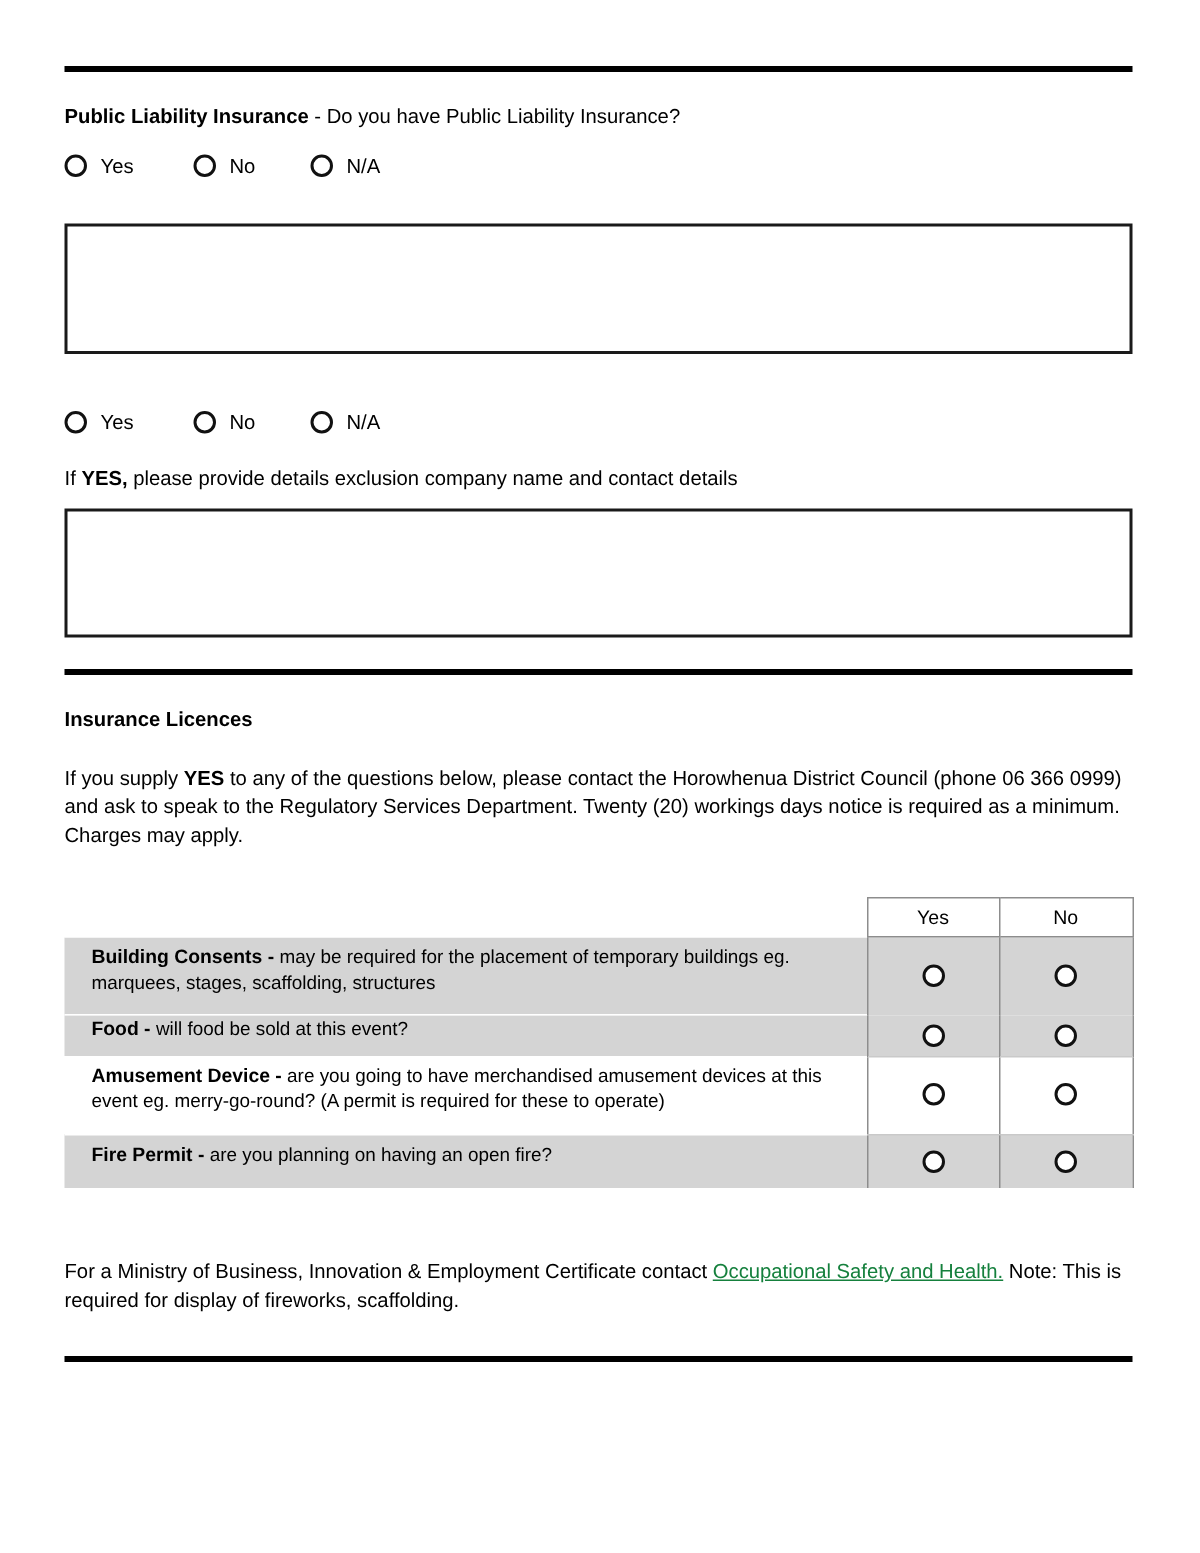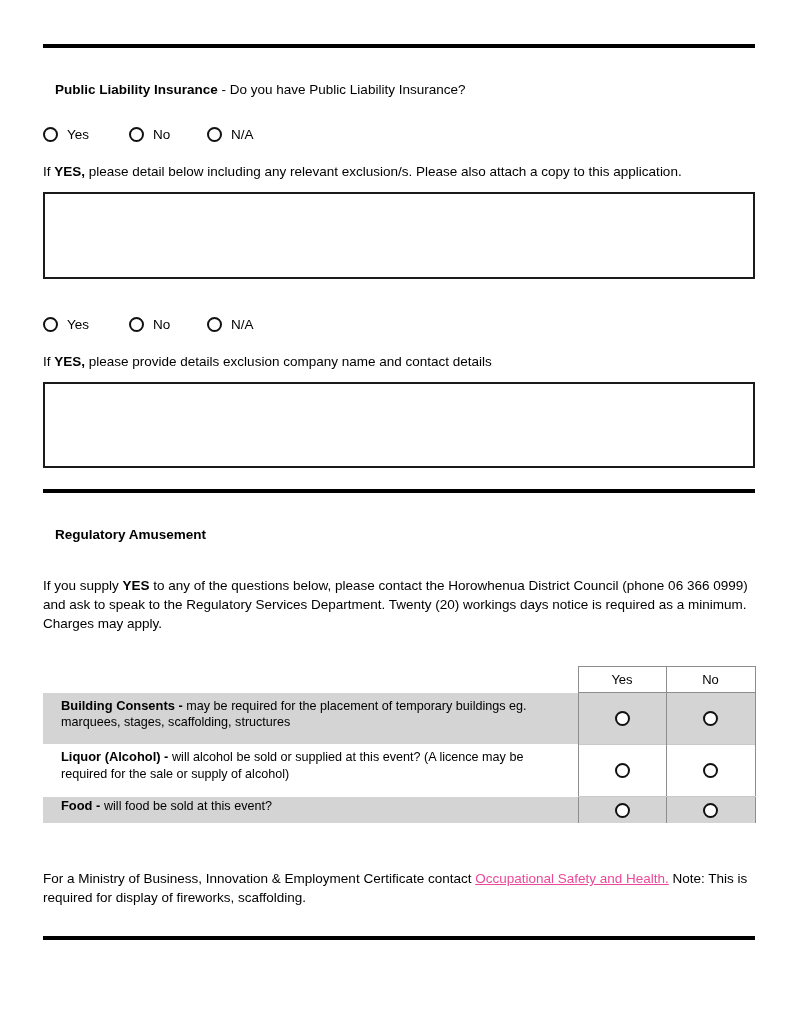--- a/index.html
+++ b/index.html
@@ -37,21 +37,21 @@
     background: #000;
     width: 712px;
     margin: 0;
   }
 
   
   .sec-head {
     font-size: 13.5px;
     font-weight: bold;
     line-height: 1.25;
-    margin: 12px;
+    margin: 0;
   }
   .sec-head .normal { font-weight: normal; }
 
   p.para {
     font-size: 13.5px;
     line-height: 1.42;
     margin: 0;
   }
   p.para b { font-weight: bold; }
 
@@ -148,21 +148,21 @@
     vertical-align: middle;
   }
 
   
   .footer-note {
     font-size: 13.5px;
     line-height: 1.42;
     margin: 0;
   }
   a.osh {
-    color: #ec4899;
+    color: #15803d;
     margin-top: 16px;
   }
 </style>
 </head>
 <body>
 
 <div class="page">
   <div class="content">
 
     <div class="rule"></div>
@@ -182,21 +182,20 @@
         <span class="radio-circle"></span>
         <span class="radio-label">No</span>
       </label>
       <label class="radio-opt o3">
         <span class="radio-circle"></span>
         <span class="radio-label">N/A</span>
       </label>
     </div>
 
     <div style="height:20px"></div>
-    <p class="para"><span>If </span><b>YES,</b><span> please detail below including any relevant exclusion/s.  Please also attach a copy to this application.</span></p>
 
     <div style="height:11px"></div>
     <div class="textbox big1"></div>
 
     <div style="height:22px"></div>
 
     <div style="height:16px"></div>
     <div class="radio-row">
       <label class="radio-opt o1">
         <span class="radio-circle"></span>
@@ -215,21 +214,21 @@
     <div style="height:20px"></div>
     <p class="para"><span>If </span><b>YES,</b><span> please provide details exclusion company name and contact details</span></p>
 
     <div style="height:11px"></div>
     <div class="textbox big2"></div>
 
     <div style="height:21px"></div>
     <div class="rule"></div>
 
     <div style="height:22px"></div>
-    <div class="sec-head">Regulatory Amusement</div>
+    <div class="sec-head">Insurance Licences</div>
 
     <div style="height:20px"></div>
     <p class="para"><span>If you supply </span><b>YES</b><span> to any of the questions below, please contact the Horowhenua District Council (phone 06 366 0999) and ask to speak to the Regulatory Services Department.  Twenty (20) workings days notice is required as a minimum.  Charges may apply.</span></p>
 
     <div style="height:32px"></div>
     <table class="reg">
       <colgroup>
         <col class="c-label">
           <col class="c-yes">
           <col class="c-no">
@@ -240,30 +239,35 @@
           <th class="hdr">Yes</th>
           <th class="hdr">No</th>
         </tr>
       </thead>
       <tbody>
         <tr class="shade" style="height:52px">
           <td class="lbl"><b>Building Consents - </b><span>may be required for the placement of temporary buildings eg. marquees, stages, scaffolding, structures</span></td>
           <td class="opt"><span class="tbl-circle"></span></td>
           <td class="opt"><span class="tbl-circle"></span></td>
         </tr>
-        <tr class="plain" style="height:52px">
-          <td class="lbl"><b>Liquor (Alcohol) - </b><span>will alcohol be sold or supplied at this event? (A licence may be required for the sale or supply of alcohol)</span></td>
-          <td class="opt"><span class="tbl-circle"></span></td>
-          <td class="opt"><span class="tbl-circle"></span></td>
-        </tr>
         <tr class="shade" style="height:24px">
           <td class="lbl"><b>Food - </b><span>will food be sold at this event?</span></td>
           <td class="opt"><span class="tbl-circle"></span></td>
           <td class="opt"><span class="tbl-circle"></span></td>
         </tr>
+        <tr class="plain" style="height:52px">
+          <td class="lbl"><b>Amusement Device - </b><span>are you going to have merchandised amusement devices at this event eg. merry-go-round? (A permit is required for these to operate)</span></td>
+          <td class="opt"><span class="tbl-circle"></span></td>
+          <td class="opt"><span class="tbl-circle"></span></td>
+        </tr>
+        <tr class="shade" style="height:36px">
+          <td class="lbl"><b>Fire Permit - </b><span>are you planning on having an open fire?</span></td>
+          <td class="opt"><span class="tbl-circle"></span></td>
+          <td class="opt"><span class="tbl-circle"></span></td>
+        </tr>
       </tbody>
     </table>
 
     <div style="height:46px"></div>
     <p class="footer-note"><span>For a Ministry of Business, Innovation &amp; Employment Certificate contact </span><a class="osh" href="#">Occupational Safety and Health.</a><span>  Note: This is required for display of fireworks, scaffolding.</span></p>
 
     <div style="height:28px"></div>
     <div class="rule"></div>
 
   </div>

